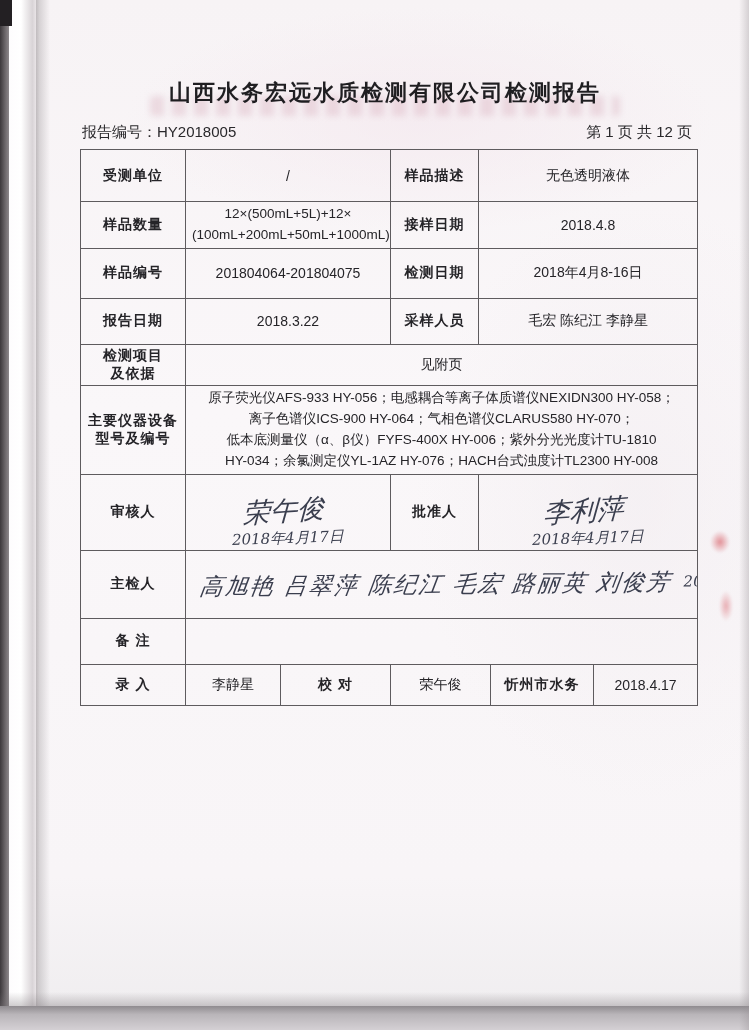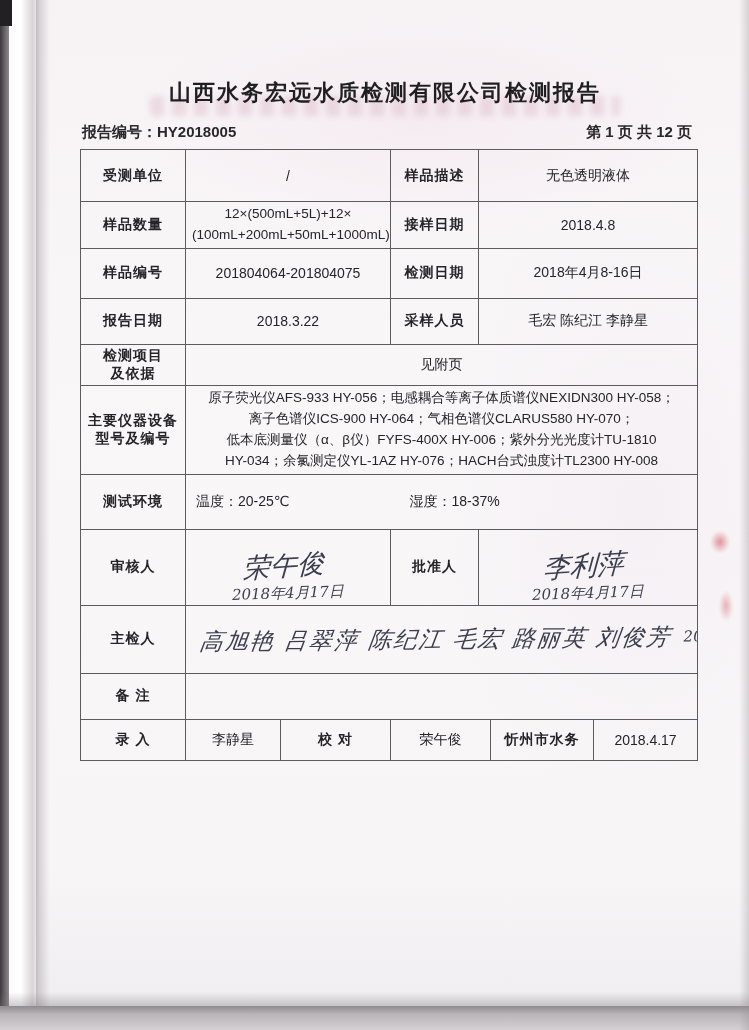--- a/index.html
+++ b/index.html
@@ -54,21 +54,21 @@
       radial-gradient(ellipse 14px 16px at 20px 14px, rgba(205,45,55,.5), rgba(205,45,55,0) 70%),
       radial-gradient(ellipse 10px 22px at 26px 78px, rgba(205,45,55,.35), rgba(205,45,55,0) 70%);
     filter:blur(1px);
   }
   
   .doc{position:absolute;left:0;top:8px;width:749px;height:1030px;color:#29282b;}
   .title{
     position:absolute;left:60px;top:70px;width:650px;text-align:center;
     font-size:22px;font-weight:bold;letter-spacing:2px;color:#1f1e21;
   }
-  .meta-line{position:absolute;left:82px;top:115px;width:610px;font-size:15px;font-weight:bold;}
+  .meta-line{position:absolute;left:82px;top:115px;width:610px;font-size:15px;font-weight:normal;}
   .meta-left{float:left;}
   .meta-right{float:right;}
   
   table.report{
     position:absolute;left:80px;top:141px;width:617px;
     border-collapse:collapse;table-layout:fixed;
     font-size:14px;color:#252428;
   }
   table.report td{
     border:1.5px solid #5e5b5e;
@@ -158,29 +158,20 @@
         <td colspan="6">见附页</td>
       </tr>
       <tr class="r9">
         <td class="lab">主要仪器设备
 型号及编号</td>
         <td colspan="6" class="left small">原子荧光仪AFS-933  HY-056；电感耦合等离子体质谱仪NEXIDN300  HY-058；
 离子色谱仪ICS-900  HY-064；气相色谱仪CLARUS580  HY-070；
 低本底测量仪（α、β仪）FYFS-400X  HY-006；紫外分光光度计TU-1810
 HY-034；余氯测定仪YL-1AZ  HY-076；HACH台式浊度计TL2300  HY-008</td>
       </tr>
-      <tr class="r11">
-        <td class="lab">测试环境</td>
-        <td colspan="6" class="left">
-          <div class="env-wrap">
-            <span>温度：20-25℃</span>
-            <span>湿度：18-37%</span>
-          </div>
-        </td>
-      </tr>
       <tr class="r12">
         <td class="lab">审核人</td>
         <td colspan="2" class="sig-cell">
           <span class="hand sig-name">荣午俊</span>
           <span class="hand sig-date">2018年4月17日</span>
         </td>
         <td class="lab">批准人</td>
         <td colspan="3" class="sig-cell">
           <span class="hand sig-name">李利萍</span>
           <span class="hand sig-date">2018年4月17日</span>

